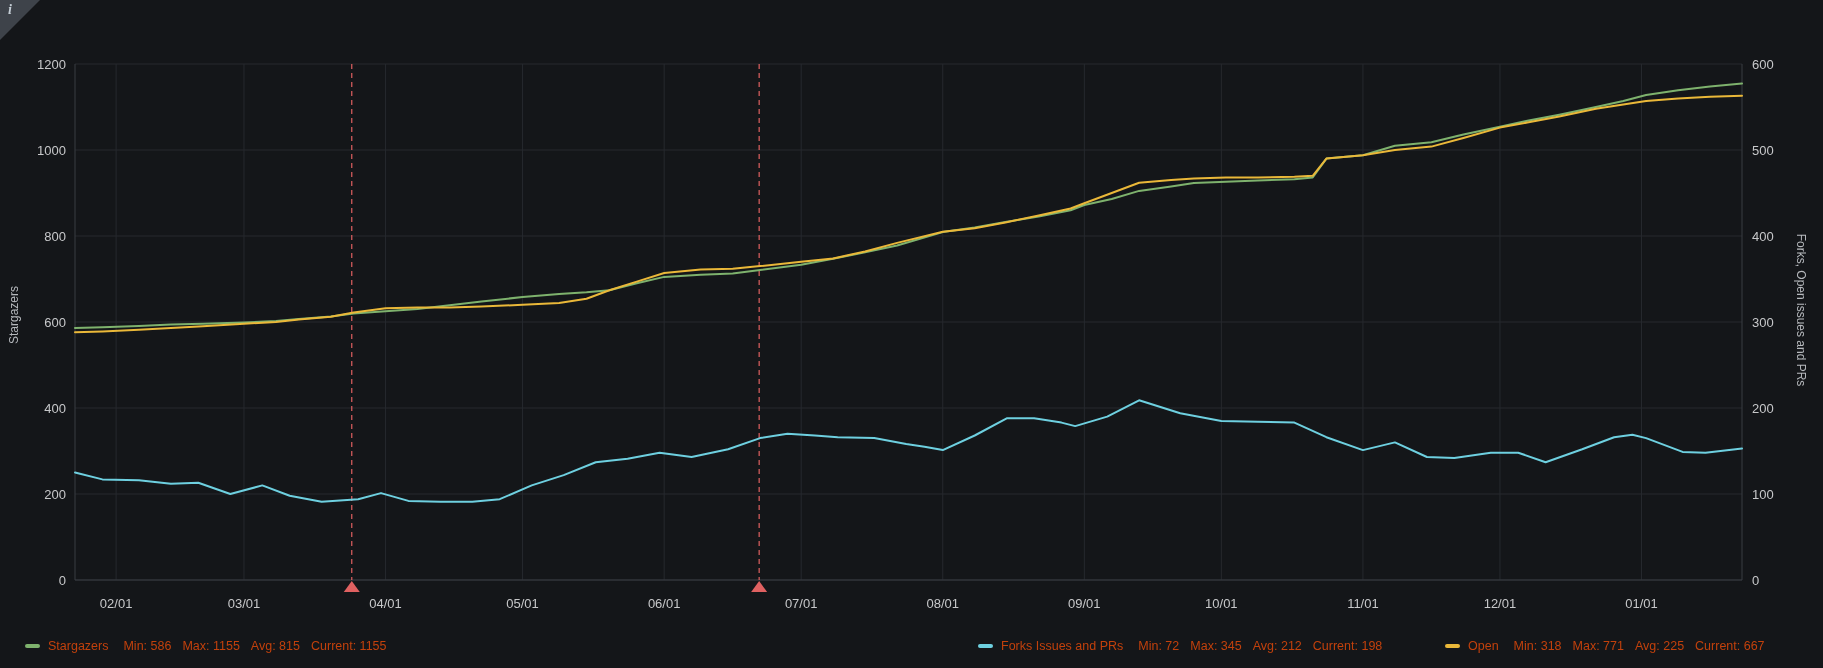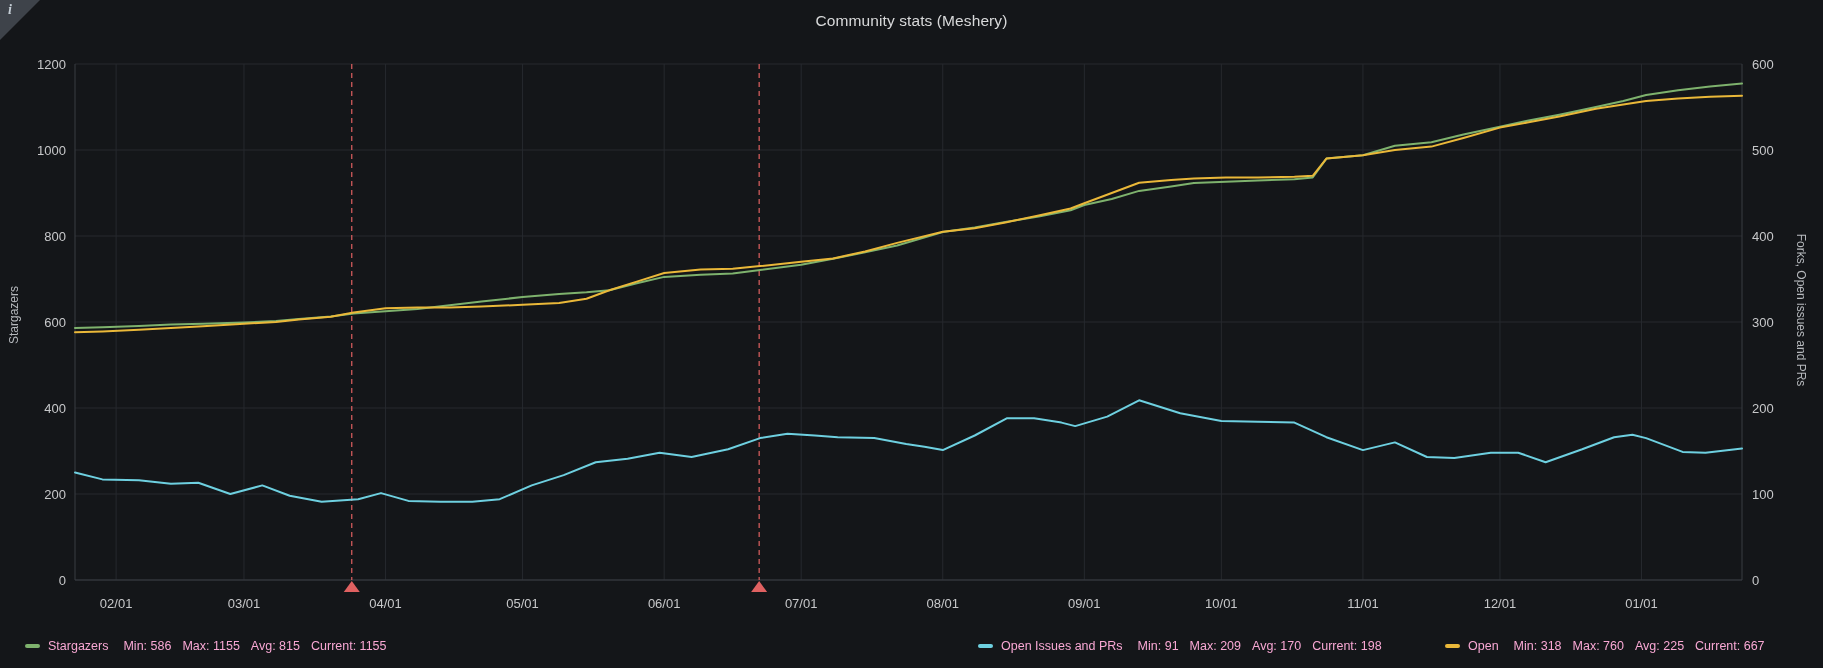--- a/index.html
+++ b/index.html
@@ -6,33 +6,32 @@
   body{width:1823px;height:668px;overflow:hidden;font-family:"Liberation Sans",sans-serif;position:relative;}
   #panel{position:absolute;inset:0;background:#141619;}
   #title{position:absolute;top:12px;left:0;width:100%;text-align:center;font-size:15.5px;font-weight:500;color:#d8d9da;letter-spacing:.1px;cursor:pointer;}
   #corner{position:absolute;top:0;left:0;width:0;height:0;border-top:40px solid #3e434a;border-right:40px solid transparent;}
   #corner span{position:absolute;top:-38px;left:8px;font-family:"Liberation Serif",serif;font-style:italic;font-weight:bold;font-size:14px;color:#c3ccd4;}
   #chart{position:absolute;top:0;left:0;}
   .axis-title{position:absolute;font-size:12px;color:#b6b9bd;white-space:nowrap;}
   #left-axis-title{left:14px;top:315px;transform:translate(-50%,-50%) rotate(-90deg);}
   #right-axis-title{left:1801px;top:310px;transform:translate(-50%,-50%) rotate(90deg);}
   #legend{position:absolute;top:639px;left:0;width:100%;height:20px;}
-  .legend-item{position:absolute;top:0;font-size:12.5px;color:#f9a8d4;white-space:nowrap;cursor:pointer;}
+  .legend-item{position:absolute;top:0;font-size:12.5px;color:#c2410c;white-space:nowrap;cursor:pointer;}
   .swatch{display:inline-block;width:15px;height:4px;border-radius:2px;margin-right:8px;vertical-align:2px;}
   .lname{margin-right:4px;}
   .lstat{margin-left:11px;}
 </style>
 </head>
 <body>
 
 <div id="panel">
   <div id="corner">
     <span>i</span>
   </div>
-  <div id="title">Community stats (Meshery)</div>
 
   <svg id="chart" width="1823" height="668" viewBox="0 0 1823 668">
       <g>
         <line x1="75" y1="580" x2="1742" y2="580" stroke="#26292e" stroke-width="1"></line>
         <line x1="75" y1="494" x2="1742" y2="494" stroke="#26292e" stroke-width="1"></line>
         <line x1="75" y1="408" x2="1742" y2="408" stroke="#26292e" stroke-width="1"></line>
         <line x1="75" y1="322" x2="1742" y2="322" stroke="#26292e" stroke-width="1"></line>
         <line x1="75" y1="236" x2="1742" y2="236" stroke="#26292e" stroke-width="1"></line>
         <line x1="75" y1="150" x2="1742" y2="150" stroke="#26292e" stroke-width="1"></line>
         <line x1="75" y1="64" x2="1742" y2="64" stroke="#26292e" stroke-width="1"></line>
@@ -94,16 +93,16 @@
         <text x="1641.5232876712328" y="608" text-anchor="middle">01/01</text>
       </g>
       <rect x="75" y="64" width="1667" height="516" fill="transparent"></rect>
     </svg>
 
   <div id="left-axis-title" class="axis-title">Stargazers</div>
   <div id="right-axis-title" class="axis-title">Forks, Open issues and PRs</div>
 
   <div id="legend">
       <span class="legend-item" style="left: 25px;"><span class="swatch" style="background: rgb(126, 178, 109);"></span><span class="lname">Stargazers</span><span class="lstat">Min: 586</span><span class="lstat">Max: 1155</span><span class="lstat">Avg: 815</span><span class="lstat">Current: 1155</span></span>
-      <span class="legend-item" style="left: 978px;"><span class="swatch" style="background: rgb(110, 208, 224);"></span><span class="lname">Open Issues and PRs</span><span class="lstat">Min: 91</span><span class="lstat">Max: 209</span><span class="lstat">Avg: 170</span><span class="lstat">Current: 198</span></span>
-      <span class="legend-item" style="left: 1445px;"><span class="swatch" style="background: rgb(234, 184, 57);"></span><span class="lname">Open</span><span class="lstat">Min: 318</span><span class="lstat">Max: 760</span><span class="lstat">Avg: 225</span><span class="lstat">Current: 667</span></span>
+      <span class="legend-item" style="left: 978px;"><span class="swatch" style="background: rgb(110, 208, 224);"></span><span class="lname">Forks Issues and PRs</span><span class="lstat">Min: 72</span><span class="lstat">Max: 345</span><span class="lstat">Avg: 212</span><span class="lstat">Current: 198</span></span>
+      <span class="legend-item" style="left: 1445px;"><span class="swatch" style="background: rgb(234, 184, 57);"></span><span class="lname">Open</span><span class="lstat">Min: 318</span><span class="lstat">Max: 771</span><span class="lstat">Avg: 225</span><span class="lstat">Current: 667</span></span>
     </div>
 </div>
 
 </body></html>

